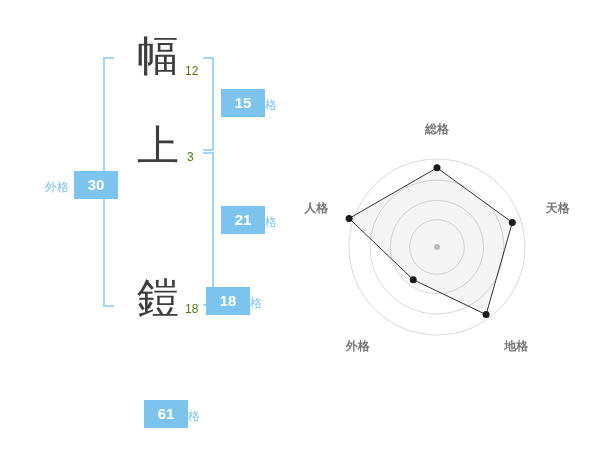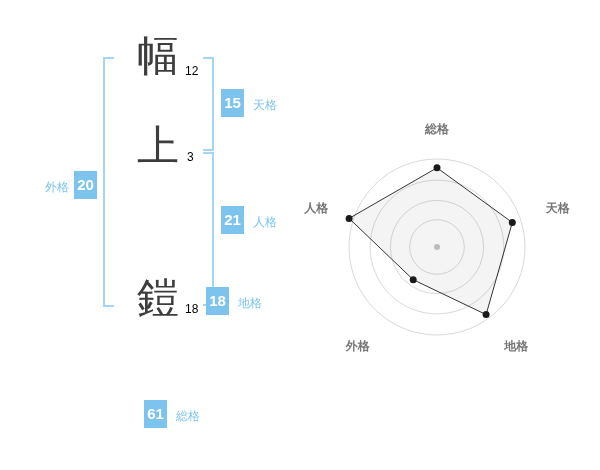--- a/index.html
+++ b/index.html
@@ -7,33 +7,33 @@
     position:relative;width:600px;height:470px;background:#ffffff;overflow:hidden;
     font-family:"Liberation Sans","DejaVu Sans",sans-serif;
   }
   
   .kanji{
     position:absolute;left:128px;width:60px;text-align:center;
     font-size:42px;line-height:44px;color:#3d3d3d;
     font-family:"DejaVu Sans","Liberation Sans",sans-serif;
   }
   #kanji-0{top:34px;} #kanji-1{top:124px;} #kanji-2{top:276px;}
-  .stroke-count{position:absolute;font-size:12px;color:#000000;}
+  .stroke-count{position:absolute;font-size:12px;color:#4d7c0f;}
   #stroke-0{left:185px;top:64px;} #stroke-1{left:187px;top:150px;} #stroke-2{left:185px;top:302px;}
   
   .bracket{position:absolute;}
   #bracket-gaikaku{left:103px;top:57px;width:9px;height:246px;
     border-left:2px solid var(--bracket);border-top:2px solid var(--bracket);border-bottom:2px solid var(--bracket);}
   #bracket-tenkaku{left:203px;top:57px;width:9px;height:90px;
     border-right:2px solid var(--bracket);border-top:2px solid var(--bracket);border-bottom:2px solid var(--bracket);}
   #bracket-jinkaku{left:203px;top:152px;width:9px;height:150px;
     border-right:2px solid var(--bracket);border-top:2px solid var(--bracket);border-bottom:2px solid var(--bracket);}
   
   .badge{
-    position:absolute;width:23px;height:28px;line-height:28px;text-align:center;
+    position:absolute;width:44px;height:28px;line-height:28px;text-align:center;
     background:var(--accent);color:#fff;font-size:15px;font-weight:bold;
   }
   #badge-tenkaku{left:221px;top:89px;}
   #badge-jinkaku{left:221px;top:206px;}
   #badge-chikaku{left:206px;top:287px;}
   #badge-gaikaku{left:74px;top:171px;}
   #badge-soukaku{left:144px;top:400px;}
   .score-label{position:absolute;font-size:12px;color:var(--accent);}
   #label-tenkaku{left:253px;top:97px;}
   #label-jinkaku{left:253px;top:214px;}
@@ -61,21 +61,21 @@
 
   <div class="badge" id="badge-tenkaku">15</div>
   <div class="score-label" id="label-tenkaku">天格</div>
 
   <div class="badge" id="badge-jinkaku">21</div>
   <div class="score-label" id="label-jinkaku">人格</div>
 
   <div class="badge" id="badge-chikaku">18</div>
   <div class="score-label" id="label-chikaku">地格</div>
 
-  <div class="badge" id="badge-gaikaku">20</div>
+  <div class="badge" id="badge-gaikaku">30</div>
   <div class="score-label" id="label-gaikaku">外格</div>
 
   <div class="badge" id="badge-soukaku">61</div>
   <div class="score-label" id="label-soukaku">総格</div>
 
   <svg id="radar" width="300" height="290">
       <circle cx="145" cy="141" r="27.28" fill="none" stroke="#d9d9d9" stroke-width="1"></circle>
       <circle cx="145" cy="141" r="46.64" fill="none" stroke="#d9d9d9" stroke-width="1"></circle>
       <circle cx="145" cy="141" r="66.88" fill="none" stroke="#d9d9d9" stroke-width="1"></circle>
       <circle cx="145" cy="141" r="88" fill="none" stroke="#d9d9d9" stroke-width="1"></circle>

